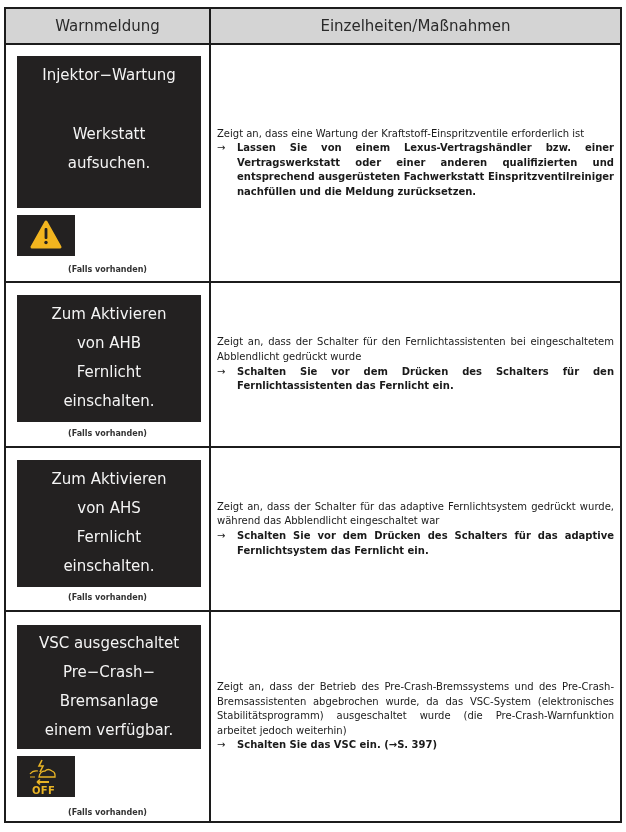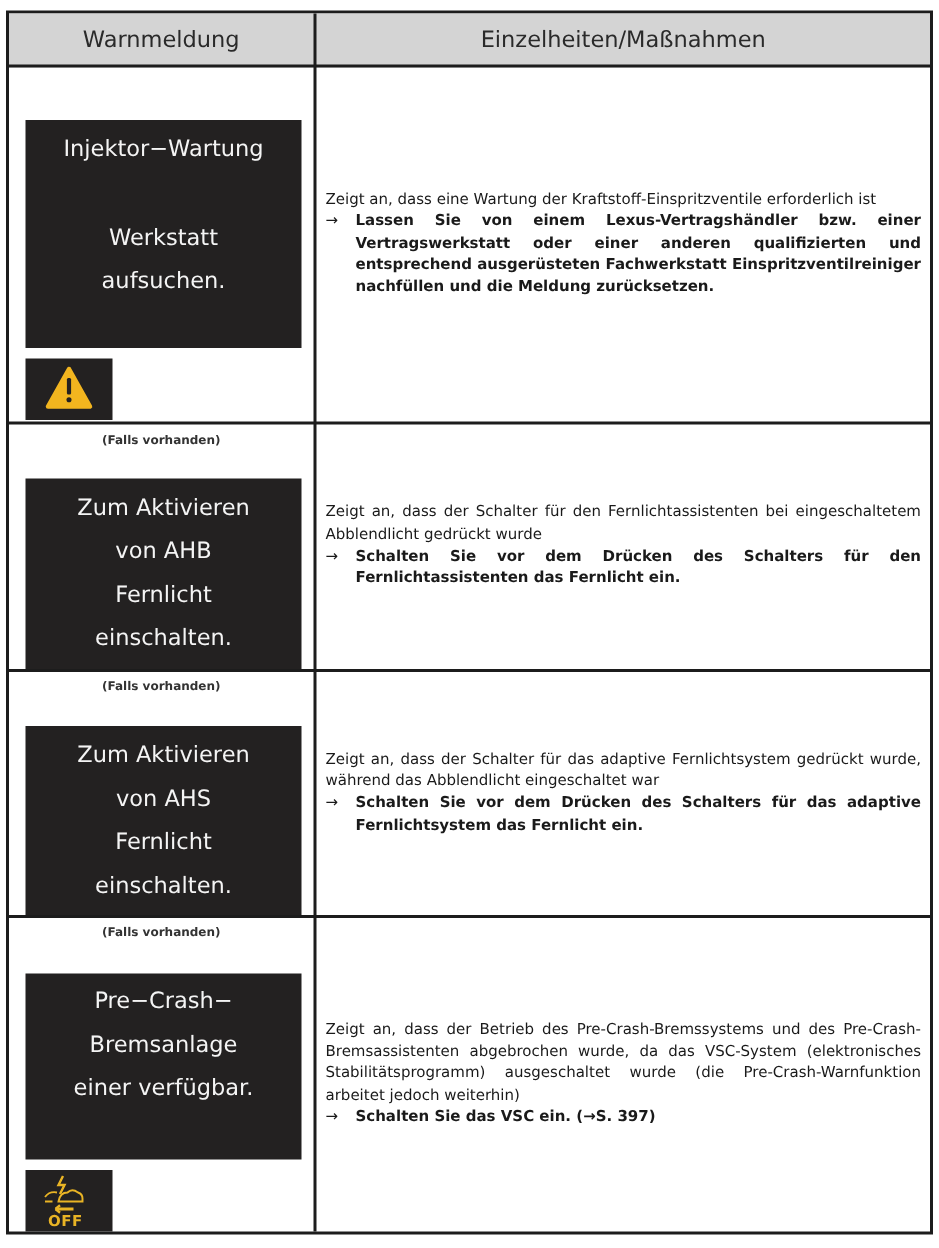--- a/index.html
+++ b/index.html
@@ -9,21 +9,21 @@
            border: 2px solid #1c1c1c; box-sizing: border-box; }
   .hdr { position: absolute; left: 0; top: 0; width: 614px; height: 34px;
          background: #d4d4d4; border-bottom: 2px solid #1c1c1c; }
   .hdr .c1, .hdr .c2 { position: absolute; top: 0; height: 34px; line-height: 34px;
          text-align: center; font-size: 15px; color: #2a2a2a; }
   .hdr .c1 { left: 0; width: 203px; }
   .hdr .c2 { left: 205px; width: 409px; }
   .vline { position: absolute; left: 203px; top: 0; width: 2px; height: 812px; background: #1c1c1c; }
   .hline { position: absolute; left: 0; width: 614px; height: 2px; background: #1c1c1c; }
   .row { position: absolute; left: 0; width: 614px; }
-  .left { position: absolute; left: 0; top: 0; width: 203px; height: 100%; margin-top: 24px; }
+  .left { position: absolute; left: 0; top: 0; width: 203px; height: 100%; }
   .right { position: absolute; left: 205px; top: 0; width: 409px; height: 100%;
            display: flex; align-items: center; }
   .screen { position: absolute; left: 11px; width: 184px; background: #232121;
             color: #f4f4f4; text-align: center; font-size: 15px; box-sizing: border-box; }
   .screen div { line-height: 29px; }
   .screen .gap { height: 30px; }
   .ind { position: absolute; left: 11px; width: 58px; height: 41px; background: #232121; }
   .note { position: absolute; left: 0; width: 203px; text-align: center;
           font-size: 8px; color: #333; font-weight: bold; }
   .txt { padding: 0 6px 0 6px; font-size: 10px; line-height: 14.6px; text-align: justify; width: 100%; box-sizing: border-box; }
@@ -101,23 +101,24 @@
         <span class="n">Zeigt an, dass der Schalter für das adaptive Fernlichtsystem gedrückt wurde, während das Abblendlicht eingeschaltet war</span>
         <span class="b"><span class="arrow">→</span><span>Schalten Sie vor dem Drücken des Schalters für das adaptive Fernlichtsystem das Fernlicht ein.</span></span>
       </div>
     </div>
   </div>
   <div class="hline" style="top:601px;"></div>
 
   <div class="row" style="top:603px;height:209px;">
     <div class="left">
       <div class="screen" style="top:13px;height:124px;padding-top:4px;">
+        <div>VSC ausgeschaltet</div>
         <div>Pre−Crash−</div>
         <div>Bremsanlage</div>
-        <div>einer verfügbar.</div>
+        <div>einem verfügbar.</div>
       </div>
       <div class="ind" style="top:144px;">
         <svg width="58" height="41" viewBox="0 0 58 41">
           <path d="M25 4 L22 10 L26 10 L23 16" fill="none" stroke="#e9b425" stroke-width="1.6"></path>
           <path d="M13 18 q3 -4 8 -3 M13 21 h5" fill="none" stroke="#e9b425" stroke-width="1.2"></path>
           <path d="M22 21 q1 -6 6 -6 q3 -3 7 0 q3 1 3 4 v2 z" fill="none" stroke="#e9b425" stroke-width="1.3"></path>
           <path d="M20 26 h12" stroke="#e9b425" stroke-width="2"></path>
           <path d="M20 26 l3 -2.5 M20 26 l3 2.5" stroke="#e9b425" stroke-width="1.6" fill="none"></path>
         </svg>
         <span style="position:absolute;left:15px;top:29px;font-size:10px;font-weight:bold;color:#e9b425;letter-spacing:0.3px;">OFF</span>

